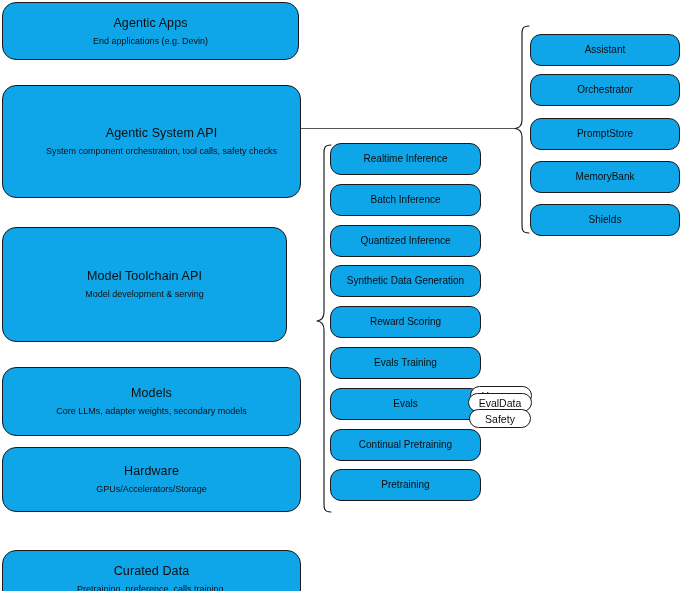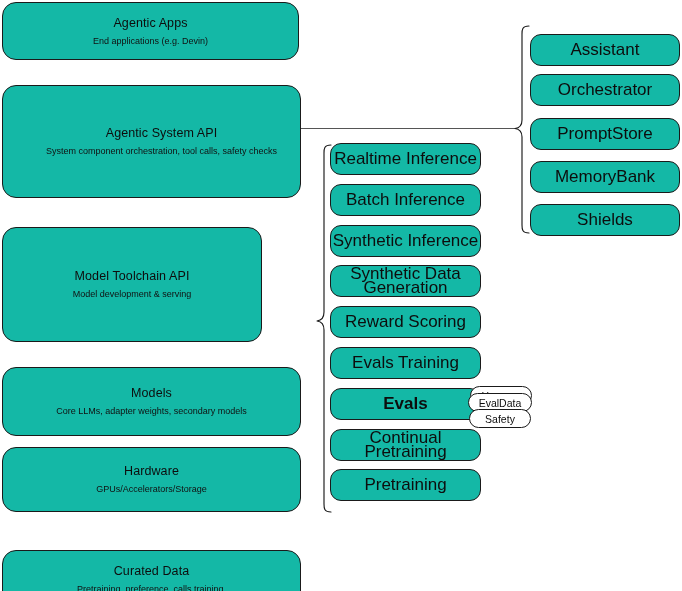--- a/index.html
+++ b/index.html
@@ -17,21 +17,21 @@
     width: 682px;
     height: 591px;
     background: #ffffff;
     overflow: hidden;
   }
 
   
   .node {
     position: absolute;
     box-sizing: border-box;
-    background: #14b8a6;
+    background: #0ea5e9;
     border: 1.15px solid #1a1a1a;
     border-radius: 12px;
     display: flex;
     flex-direction: column;
     align-items: center;
     justify-content: center;
     text-align: center;
     color: #0d0d0d;
   }
 
@@ -49,22 +49,23 @@
     line-height: 12px;
     margin-top: 4px;
     color: #111111;
   }
 
   
   .chip {
     border-radius: 11px;
   }
   .chip .title {
-    font-size: 17px;
+    font-size: 10px;
     line-height: 14px;
+    text-align: right;
   }
 
   
   .pill {
     position: absolute;
     box-sizing: border-box;
     background: #ffffff;
     border: 1.15px solid #1a1a1a;
     border-radius: 10px;
     display: flex;
@@ -98,21 +99,21 @@
   <div class="node layer" style="left:2px; top:2px; width:297px; height:58px;">
     <div class="title">Agentic Apps</div>
     <div class="subtitle">End applications (e.g. Devin)</div>
   </div>
 
   <div class="node layer" style="left:2px; top:85px; width:299px; height:113px;padding-left:20px;">
     <div class="title">Agentic System API</div>
     <div class="subtitle">System component orchestration, tool calls, safety checks</div>
   </div>
 
-  <div class="node layer" style="left:2px; top:227px; width:260px; height:115px;">
+  <div class="node layer" style="left:2px; top:227px; width:285px; height:115px;">
     <div class="title">Model Toolchain API</div>
     <div class="subtitle">Model development &amp; serving</div>
   </div>
 
   <div class="node layer" style="left:2px; top:367px; width:299px; height:69px;">
     <div class="title">Models</div>
     <div class="subtitle">Core LLMs, adapter weights, secondary models</div>
   </div>
 
   <div class="node layer" style="left:2px; top:447px; width:299px; height:65px;">
@@ -139,32 +140,32 @@
     </svg>
   </div>
 
   <div class="node chip" style="left:330px; top:143px; width:151px; height:32px;">
     <div class="title">Realtime Inference</div>
   </div>
   <div class="node chip" style="left:330px; top:184px; width:151px; height:32px;">
     <div class="title">Batch Inference</div>
   </div>
   <div class="node chip" style="left:330px; top:225px; width:151px; height:32px;">
-    <div class="title">Synthetic Inference</div>
+    <div class="title">Quantized Inference</div>
   </div>
   <div class="node chip" style="left:330px; top:306px; width:151px; height:32px;">
     <div class="title">Reward Scoring</div>
   </div>
   <div class="node chip" style="left:330px; top:265px; width:151px; height:32px;">
     <div class="title">Synthetic Data Generation</div>
   </div>
   <div class="node chip" style="left:330px; top:347px; width:151px; height:32px;">
     <div class="title">Evals Training</div>
   </div>
-  <div class="node chip" style="left:330px; top:388px; width:151px; height:32px;font-weight:bold;">
+  <div class="node chip" style="left:330px; top:388px; width:151px; height:32px;">
     <div class="title">Evals</div>
   </div>
   <div class="node chip" style="left:330px; top:429px; width:151px; height:32px;">
     <div class="title">Continual Pretraining</div>
   </div>
   <div class="node chip" style="left:330px; top:469px; width:151px; height:32px;">
     <div class="title">Pretraining</div>
   </div>
 
   <div class="pill" style="left:470px; top:386px; width:62px; height:19px;">

